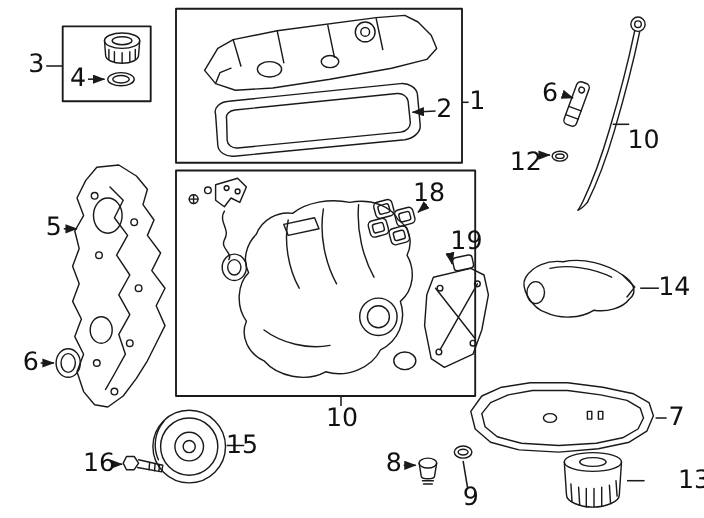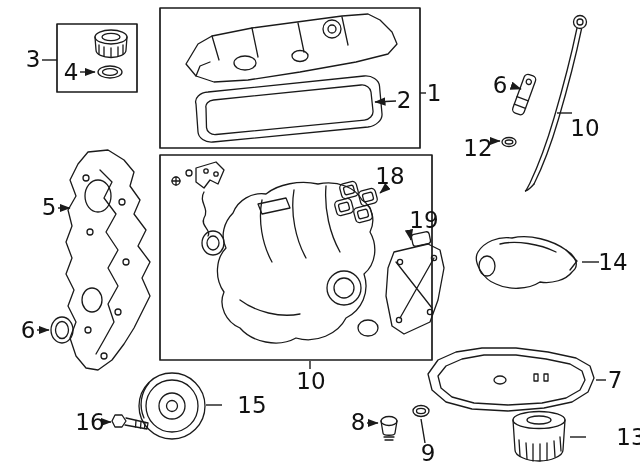--- a/index.html
+++ b/index.html
@@ -233,19 +233,19 @@
   <div class="callout" style="left:49px;top:207px">5</div>
   <div class="callout" style="left:28px;top:330px">6</div>
   <div class="callout" style="left:615px;top:380px">7</div>
   <div class="callout" style="left:358px;top:422px">8</div>
   <div class="callout" style="left:428px;top:453px">9</div>
   <div class="callout" style="left:585px;top:128px">10</div>
   <div class="callout" style="left:500px;top:85px">6</div>
   <div class="callout" style="left:478px;top:148px">12</div>
   <div class="callout" style="left:631px;top:437px">13</div>
   <div class="callout" style="left:613px;top:262px">14</div>
-  <div class="callout" style="left:252px;top:405px">15</div>
+  <div class="callout" style="left:220px;top:405px">15</div>
   <div class="callout" style="left:90px;top:422px">16</div>
   <div class="callout" style="left:311px;top:381px">10</div>
   <div class="callout" style="left:390px;top:176px">18</div>
   <div class="callout" style="left:424px;top:220px">19</div>
 
 </div>
 
 </body></html>

